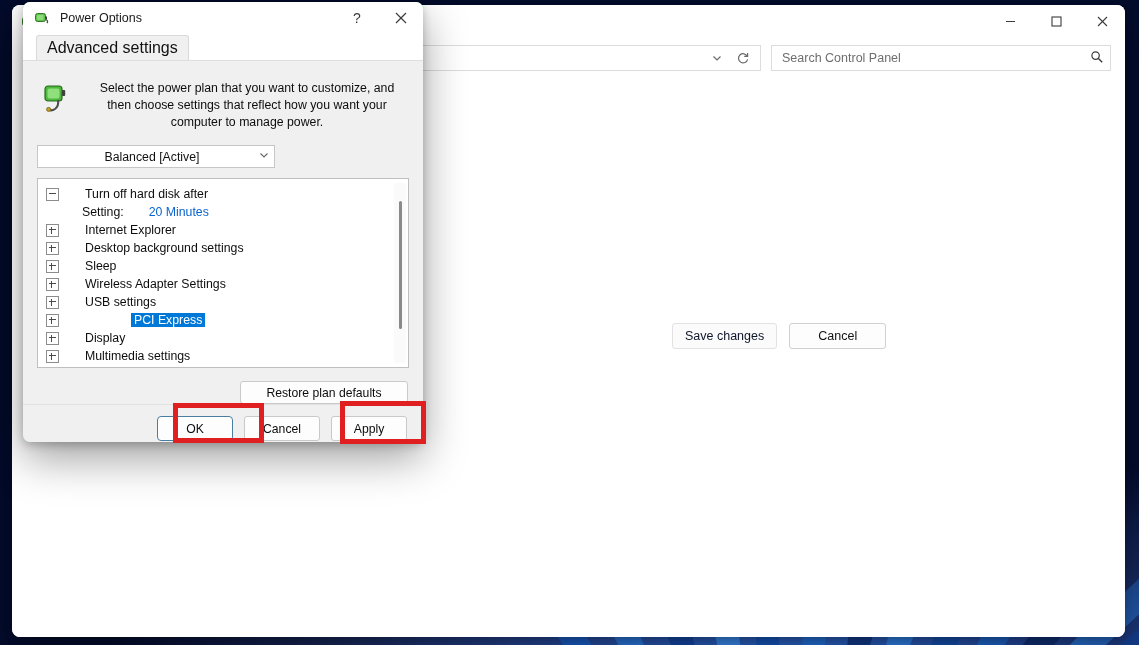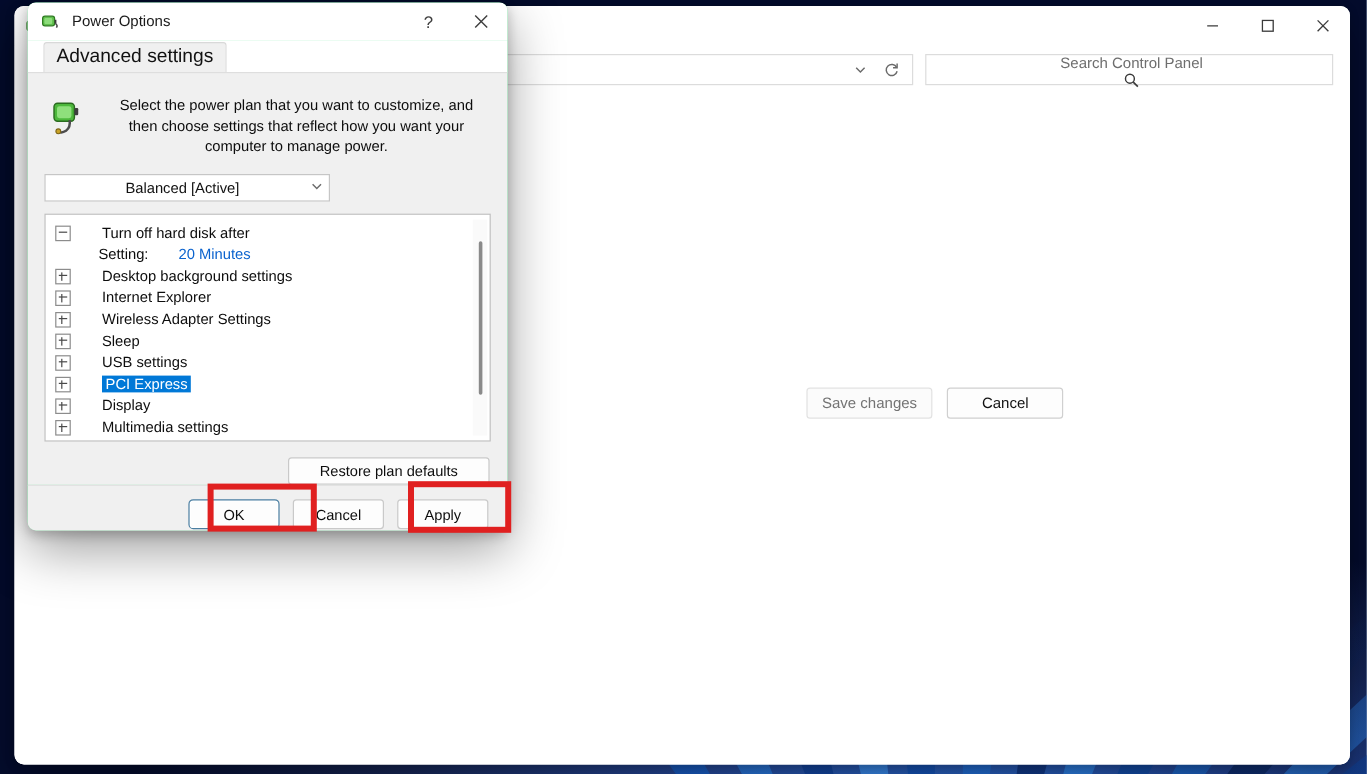--- a/index.html
+++ b/index.html
@@ -115,21 +115,20 @@
   }
   #cp-search {
     width: 340px;
     height: 26px;
     border: 1px solid #dcdcdc;
     background: #fff;
     display: flex;
     align-items: center;
     padding: 0 6px 0 10px;
     box-sizing: border-box;
-    flex-direction: column;
   }
   #cp-search-placeholder {
     flex: 1;
     font-size: 12.5px;
     color: #6e6e6e;
   }
 
   
   #cp-content {
     position: relative;
@@ -200,21 +199,21 @@
     border-radius: 3px;
     background: #fdfdfd;
     font-size: 12.5px;
     color: #111;
     display: flex;
     align-items: center;
     justify-content: center;
     padding: 0 12px;
     box-sizing: border-box;
   }
-  .cp-btn.disabled { color: #737373; background: #fbfbfb; border-color: #e2e2e2; }
+  .cp-btn.disabled { color: #0f172a; background: #fbfbfb; border-color: #e2e2e2; }
 
   
   #dialog {
     position: absolute;
     left: 23px;
     top: 2px;
     width: 400px;
     height: 440px;
     background: #86efac;
     border-radius: 7px;
@@ -343,20 +342,21 @@
     width: 1px;
     background: #4a4a4a;
   }
   .tree-row.child {
     padding-left: 44px;
   }
   .tree-label.selected {
     background: #0078d7;
     color: #fff;
     padding: 0 3px;
+    margin-left: 46px;
   }
   .setting-value { color: #0b63ce; margin-left: 6px; }
   #tree-scrollbar {
     position: absolute;
     right: 2px;
     top: 4px;
     bottom: 4px;
     width: 12px;
     background: #fafafa;
   }
@@ -612,36 +612,36 @@
         <span class="tree-label">Turn off hard disk after</span>
       </div>
 
       <div class="tree-row child">
         <span class="tree-label">Setting:</span>
         <span class="setting-value">20 Minutes</span>
       </div>
 
       <div class="tree-row">
         <span class="tree-toggle plus"></span>
+        <span class="tree-label">Internet Explorer</span>
+      </div>
+
+      <div class="tree-row">
+        <span class="tree-toggle plus"></span>
         <span class="tree-label">Desktop background settings</span>
       </div>
 
       <div class="tree-row">
         <span class="tree-toggle plus"></span>
-        <span class="tree-label">Internet Explorer</span>
+        <span class="tree-label">Sleep</span>
       </div>
 
       <div class="tree-row">
         <span class="tree-toggle plus"></span>
         <span class="tree-label">Wireless Adapter Settings</span>
-      </div>
-
-      <div class="tree-row">
-        <span class="tree-toggle plus"></span>
-        <span class="tree-label">Sleep</span>
       </div>
 
       <div class="tree-row">
         <span class="tree-toggle plus"></span>
         <span class="tree-label">USB settings</span>
       </div>
 
       <div class="tree-row">
         <span class="tree-toggle plus"></span>
         <span class="tree-label selected">PCI Express</span>

